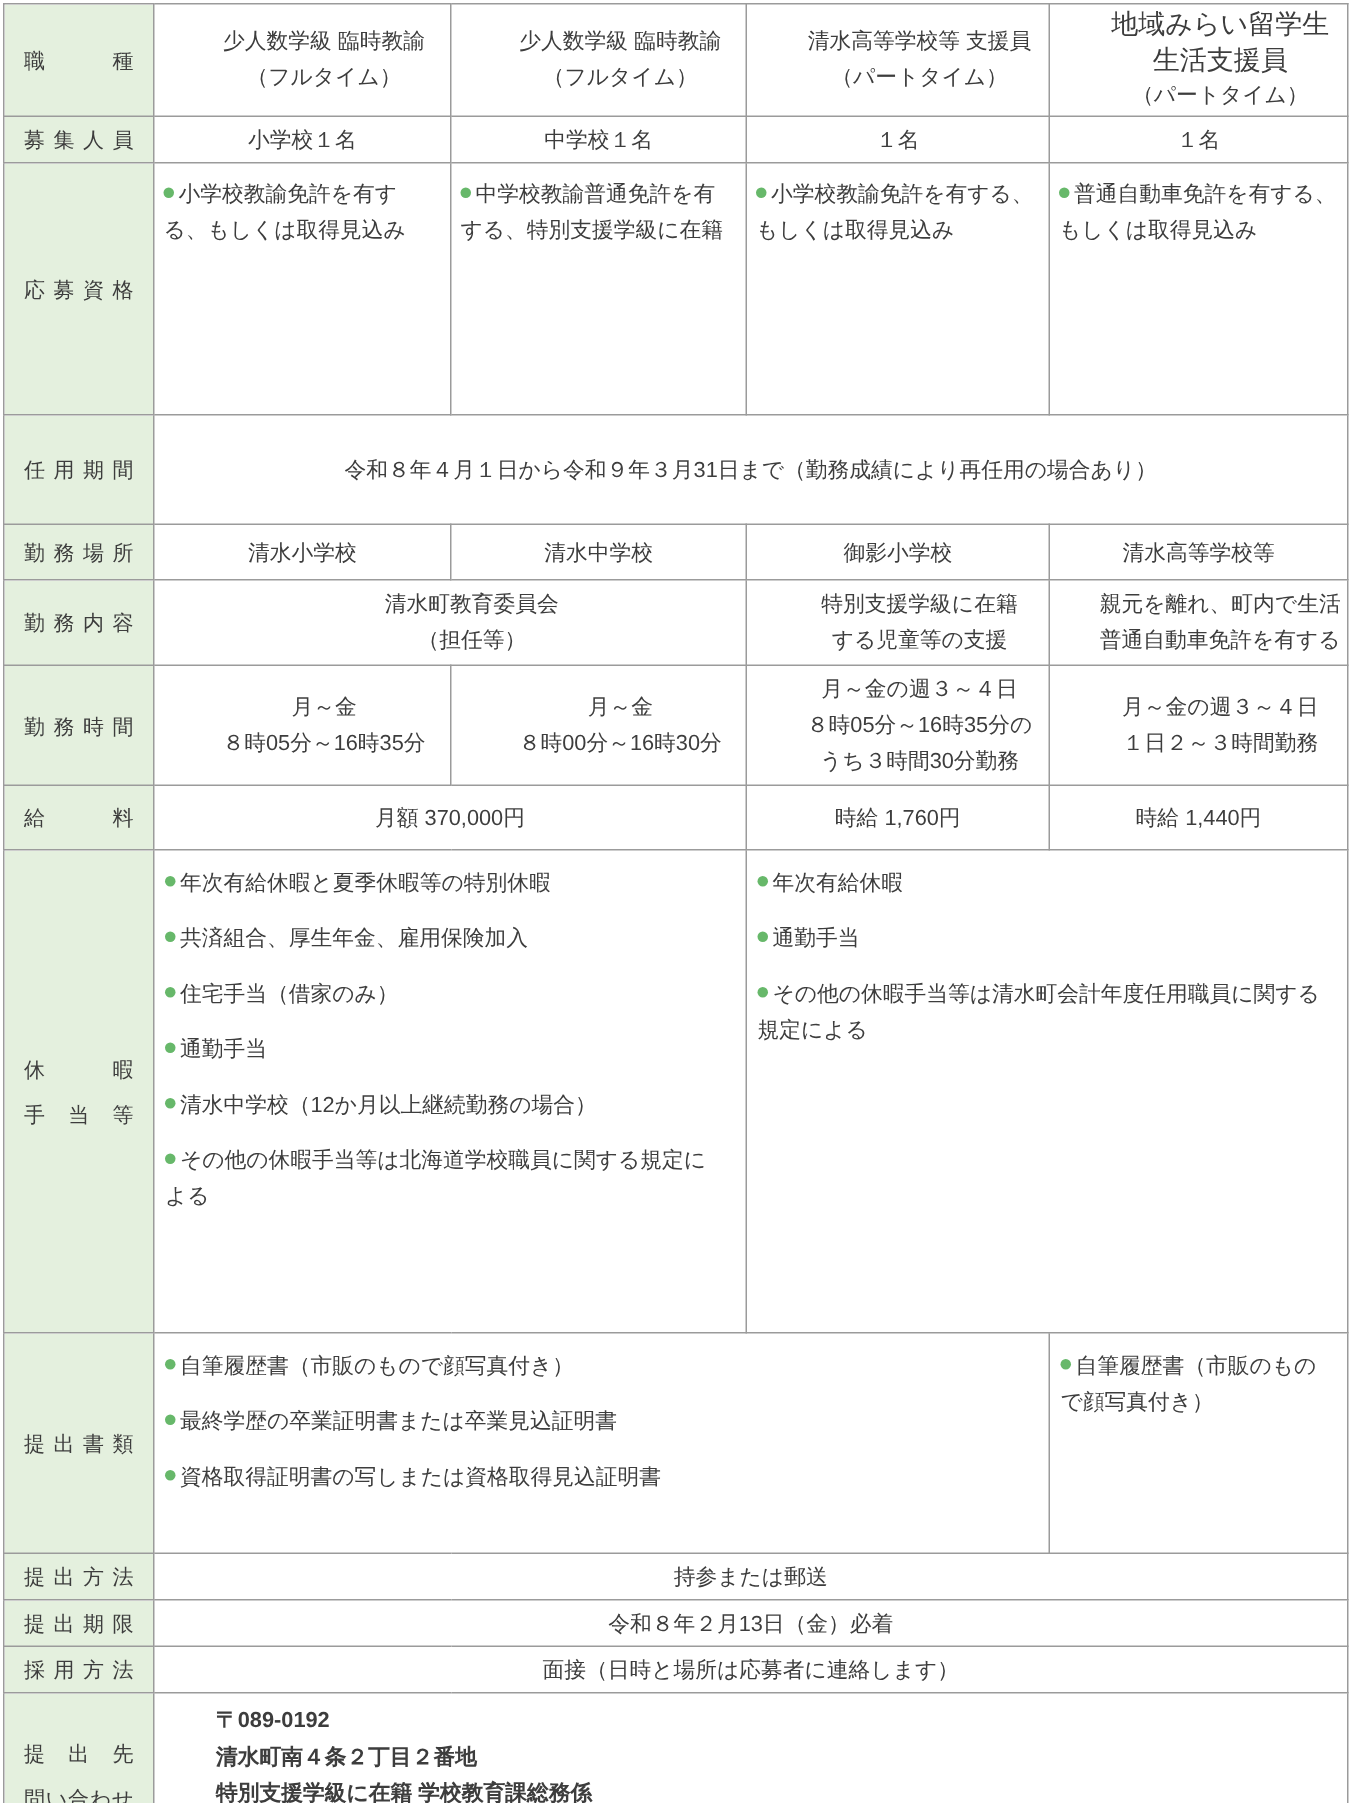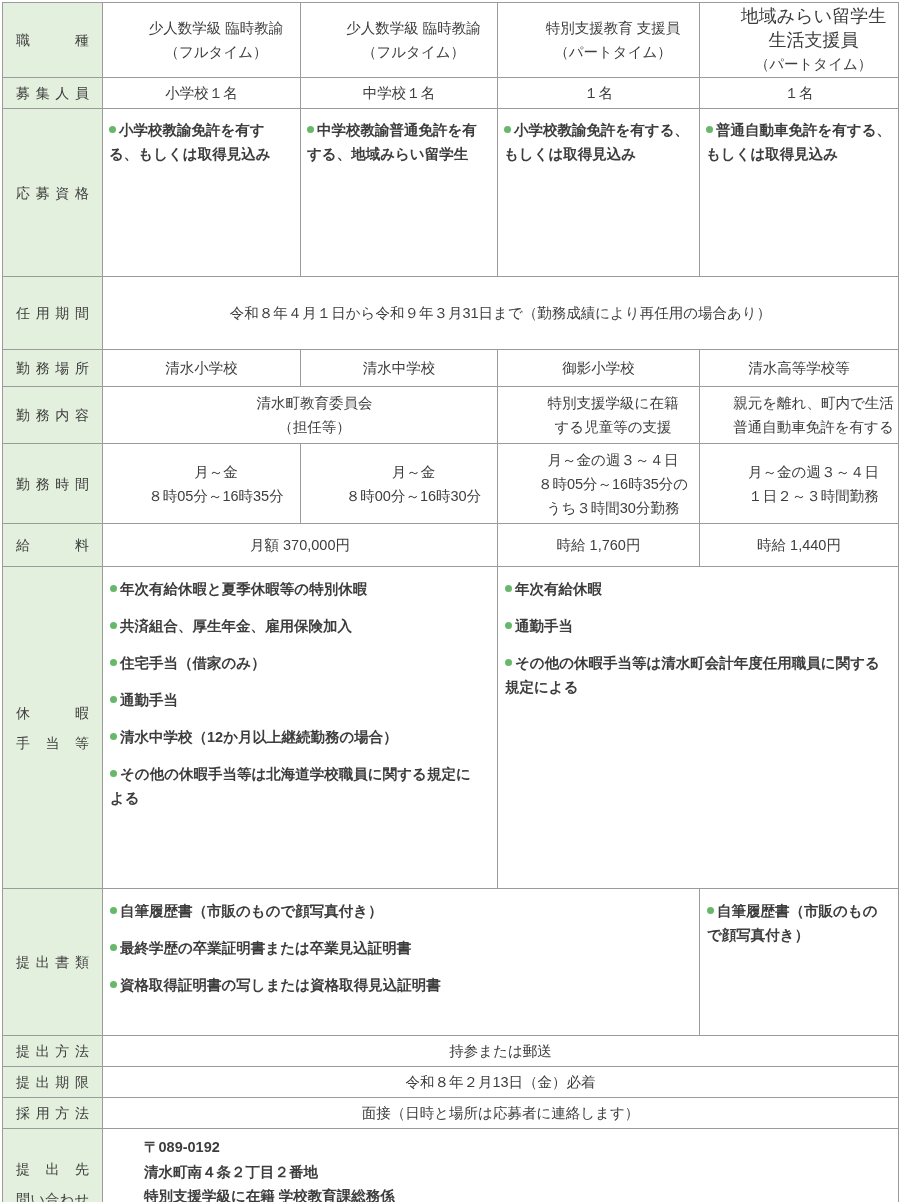--- a/index.html
+++ b/index.html
@@ -11,21 +11,21 @@
   .rl{background:#e4f0de;vertical-align:middle;padding:0 13px;font-size:14px;}
   .jc{display:flex;justify-content:space-between;line-height:30px;}
   .jc span{display:inline-block;}
   
   .ctr{text-align:center;vertical-align:middle;}
   .line{display:block;line-height:24px;margin-left:29px;}
   
   .top{vertical-align:top;text-align:left;}
   .pad{padding:9px 6px 4px 6px;}
   .pad2{padding:10px 12px 4px 7px;}
-  .bi{margin:0 0 13px 0;line-height:24px;font-weight:bold;}
+  .bi{margin:0 0 13px 0;line-height:24px;}
   .bi:last-child{margin-bottom:0;}
   .dot{display:inline-block;width:7px;height:7px;border-radius:50%;background:#67b86a;margin-right:3px;vertical-align:2px;}
   
   .sm{font-size:18px;}
   
   .lv{padding:2px 12px;text-align:center;vertical-align:middle;}
   .contact-cell{padding:6px 12px;text-align:left;vertical-align:middle;}
   .contact-cell .line{line-height:24.5px;font-weight:bold;}
 </style>
 </head>
@@ -51,21 +51,21 @@
           </td>
     <td class="ctr">
       <span class="line">少人数学級 臨時教諭</span>
       <span class="line">（フルタイム）</span>
     </td>
     <td class="ctr">
       <span class="line">少人数学級 臨時教諭</span>
       <span class="line">（フルタイム）</span>
     </td>
     <td class="ctr">
-      <span class="line">特別支援教育 支援員</span>
+      <span class="line">清水高等学校等 支援員</span>
       <span class="line">（パートタイム）</span>
     </td>
     <td class="ctr">
       <span class="line sm">地域みらい留学生 生活支援員</span>
       <span class="line">（パートタイム）</span>
     </td>
   </tr>
 
   <tr style="height:28px">
     <td class="rl">
@@ -88,21 +88,21 @@
               <span>応</span>
               <span>募</span>
               <span>資</span>
               <span>格</span>
             </div>
           </td>
     <td class="top pad">
       <p class="bi"><span class="dot"></span><span>小学校教諭免許を有する、もしくは取得見込み</span></p>
     </td>
     <td class="top pad">
-      <p class="bi"><span class="dot"></span><span>中学校教諭普通免許を有する、地域みらい留学生</span></p>
+      <p class="bi"><span class="dot"></span><span>中学校教諭普通免許を有する、特別支援学級に在籍</span></p>
     </td>
     <td class="top pad">
       <p class="bi"><span class="dot"></span><span>小学校教諭免許を有する、もしくは取得見込み</span></p>
     </td>
     <td class="top pad">
       <p class="bi"><span class="dot"></span><span>普通自動車免許を有する、もしくは取得見込み</span></p>
     </td>
   </tr>
 
   <tr style="height:73px">

